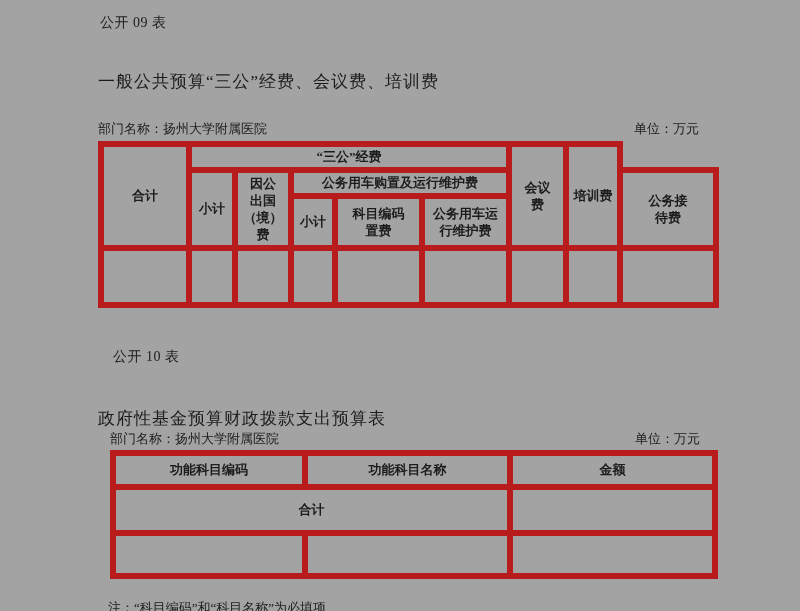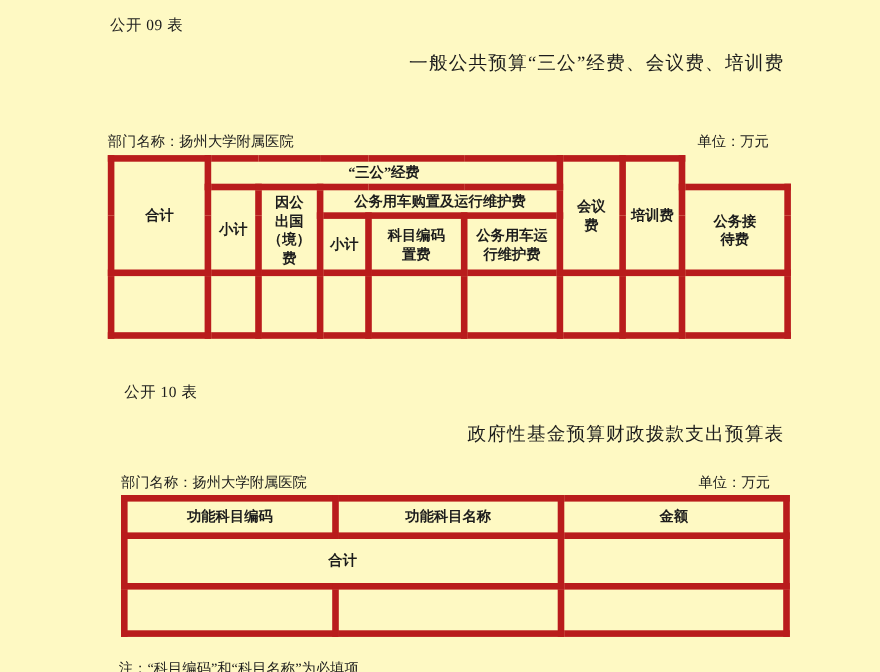--- a/index.html
+++ b/index.html
@@ -1,29 +1,29 @@
 <!DOCTYPE html>
 <html><head>
 <meta charset="utf-8">
 <style>
   * { box-sizing: border-box; }
   html, body { margin: 0; padding: 0; background: #ffffff; }
   .page {
     position: relative;
     width: 800px;
     height: 611px;
-    background: #fef9c3;
+    background: #a3a3a3;
     color: #1c1c1c;
     font-family: "Liberation Serif", "DejaVu Serif", serif;
     overflow: hidden;
   }
   .abs { position: absolute; }
 
   .tag-label { font-size: 14px; letter-spacing: 0.5px; }
-  .doc-title { width: 615px; text-align: right; font-size: 17px; letter-spacing: 1px; }
+  .doc-title { width: 615px; text-align: left; font-size: 17px; letter-spacing: 1px; margin-top: 24px; }
   .meta-row { display: flex; justify-content: space-between; font-size: 13px; }
 
   table { border-collapse: collapse; table-layout: fixed; }
   th, td {
     border: 6px solid #b91c1c;
     text-align: center;
     vertical-align: middle;
     font-size: 13px;
     padding: 1px 3px;
     overflow: hidden;

